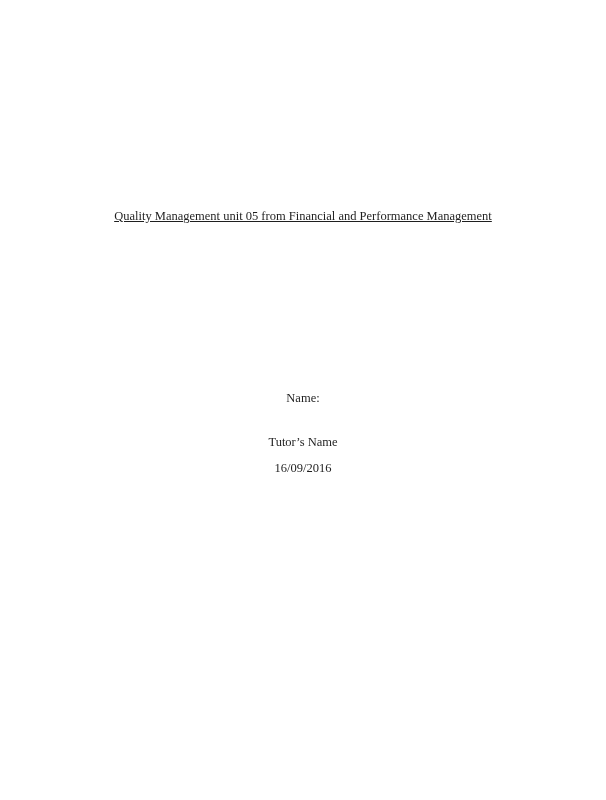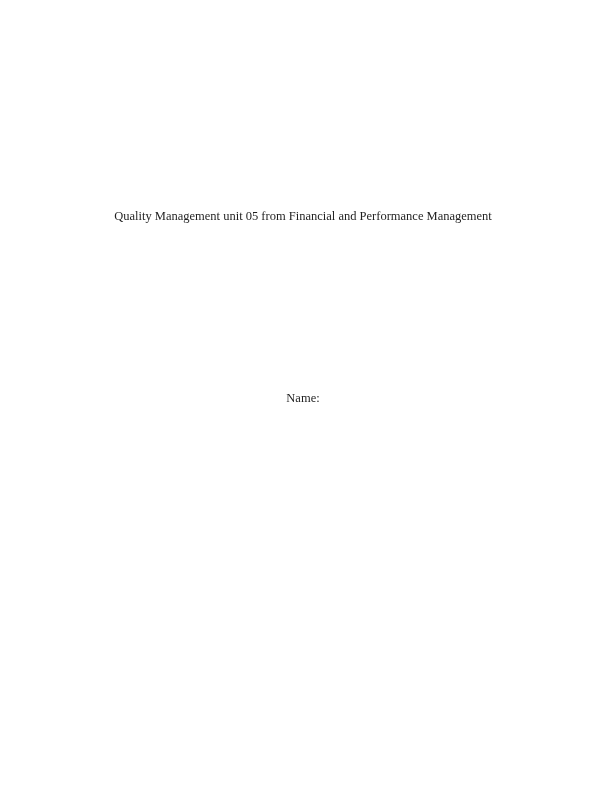--- a/index.html
+++ b/index.html
@@ -19,27 +19,29 @@
   .doc-line {
     position: absolute;
     left: 0;
     right: 0;
     text-align: center;
     font-size: 12.5px;
     line-height: 1;
     white-space: nowrap;
     -webkit-font-smoothing: antialiased;
   }
-  .doc-title   { top: 210px; }
+  .doc-title   { top: 210px; text-decoration: underline; }
   .doc-name    { top: 376px; margin-top: 16px; }
   .doc-tutor   { top: 436px; }
   .doc-date    { top: 462px; }
 </style>
 </head>
 <body>
 
 <div class="page" style="background: rgb(255, 255, 255); color: rgb(31, 31, 31);">
   <div class="doc-line doc-title">Quality Management unit 05 from Financial and Performance Management</div>
 
   <div class="doc-line doc-name">Name:</div>
 
+  <div class="doc-line doc-tutor">Tutor’s Name</div>
 
+  <div class="doc-line doc-date">16/09/2016</div>
 </div>
 
 </body></html>

